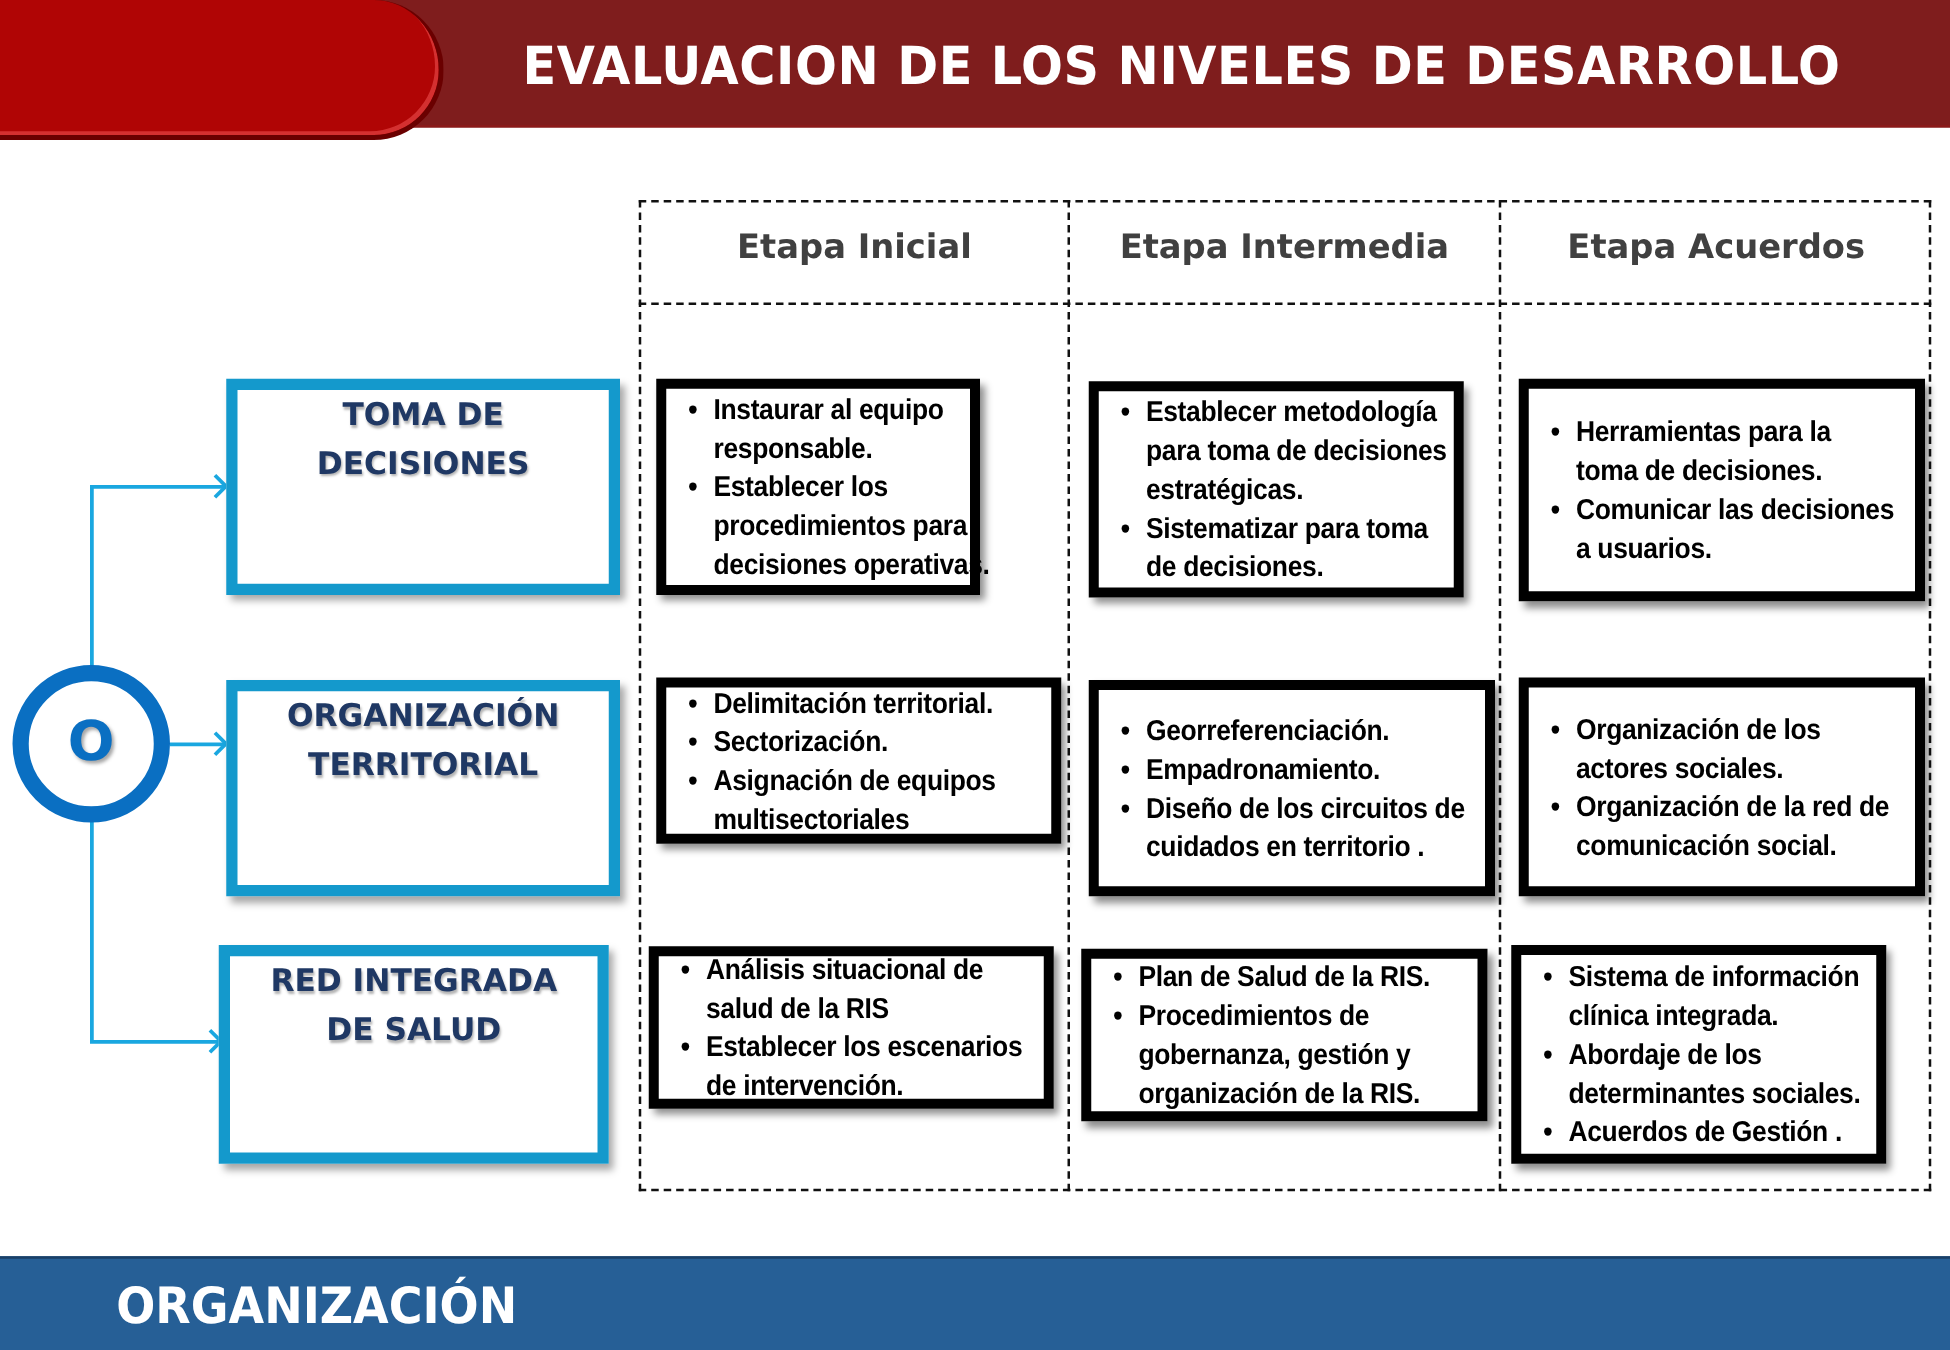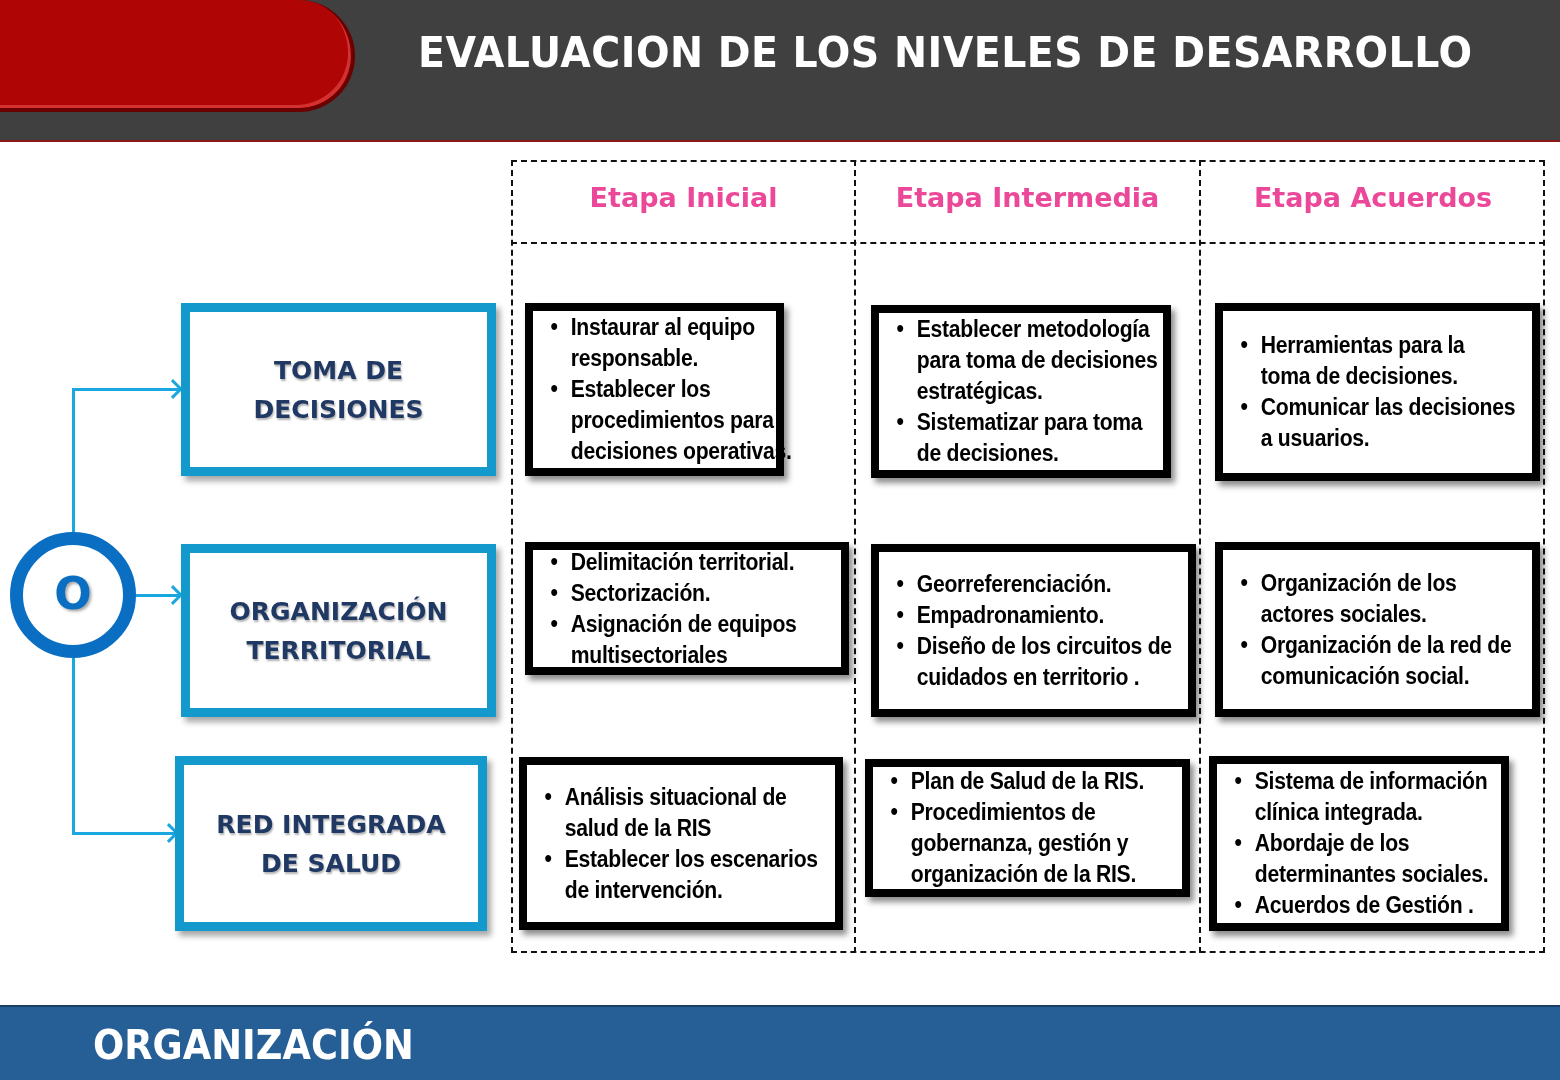--- a/index.html
+++ b/index.html
@@ -1,36 +1,36 @@
 <!DOCTYPE html>
 <html><head>
 <meta charset="utf-8">
 <style>
   * { box-sizing: border-box; margin: 0; padding: 0; }
   html, body { width: 1560px; height: 1080px; background: #ffffff; overflow: hidden; }
   body { position: relative; font-family: "Liberation Sans", sans-serif; }
 
   
-  .header { position: absolute; left: 0; top: 0; width: 1560px; height: 142px; background: #404040; border-bottom: 2px solid #8a1a1a; }
+  .header { position: absolute; left: 0; top: 0; width: 1560px; height: 102px; background: #7f1d1d; border-bottom: 2px solid #8a1a1a; }
   .header-tab { position: absolute; left: 0; top: 0; width: 355px; height: 112px; background: #b00505;
     border-radius: 0 70px 70px 0; border-right: 4px solid #6a0000; border-bottom: 4px solid #6a0000;
     box-shadow: inset -3px -3px 0 #d43030; }
   .header-title { position: absolute; left: 418px; top: 28px; font-family: "DejaVu Sans", sans-serif; font-weight: bold;
     font-size: 42px; color: #ffffff; letter-spacing: 0.5px; white-space: nowrap; transform: scaleX(0.94); transform-origin: left; }
 
   
   .grid { position: absolute; left: 511px; top: 160px; width: 1034px; height: 793px; border: 2px dashed #111; }
   .vline { position: absolute; top: 160px; width: 0; height: 793px; border-left: 2px dashed #111; }
   .hline { position: absolute; left: 511px; top: 242px; width: 1034px; height: 0; border-top: 2px dashed #111; }
   .col-head { position: absolute; top: 182px; text-align: center; font-family: "DejaVu Sans", sans-serif; font-weight: bold;
-    font-size: 27px; color: #ec4899; white-space: nowrap; }
+    font-size: 27px; color: #404040; white-space: nowrap; }
 
   
   .cat { position: absolute; background: #fff; border: 9px solid #1499cc; box-shadow: 4px 5px 6px rgba(0,0,0,0.35);
-    display: flex; align-items: center; justify-content: center; text-align: center; }
+    display: flex; align-items: flex-start; justify-content: center; text-align: center; }
   .cat span { font-family: "DejaVu Sans", sans-serif; font-weight: bold; font-size: 25px; line-height: 39px; color: #1f3864;
     text-shadow: 1px 2px 2px rgba(0,0,0,0.3); white-space: pre-line; }
 
   
   .conn { position: absolute; background: #1aa7e0; }
   .arrow { position: absolute; width: 14px; height: 14px; border-top: 3px solid #1aa7e0; border-right: 3px solid #1aa7e0; transform: rotate(45deg); }
 
   .circle { position: absolute; left: 10px; top: 532px; width: 126px; height: 126px; border-radius: 50%;
     border: 13px solid #0a6fc2; background: #fff; display: flex; align-items: center; justify-content: center; }
   .circle span { font-family: "DejaVu Sans", sans-serif; font-weight: bold; font-size: 44px; color: #0a6fc2;
@@ -139,21 +139,21 @@
 </div>
 <div class="cell" style="left:1215px;top:542px;width:325px;height:175px">
   <ul>
     <li><span>Organización de los</span></li>
     <li class="cont"><span>actores sociales.</span></li>
     <li><span>Organización de la red de</span></li>
     <li class="cont"><span>comunicación social.</span></li>
   </ul>
 </div>
 
-<div class="cell" style="left:519px;top:757px;width:324px;height:173px">
+<div class="cell" style="left:519px;top:757px;width:324px;height:130px">
   <ul>
     <li><span>Análisis situacional de</span></li>
     <li class="cont"><span>salud de la RIS</span></li>
     <li><span>Establecer los escenarios</span></li>
     <li class="cont"><span>de intervención.</span></li>
   </ul>
 </div>
 <div class="cell" style="left:865px;top:759px;width:325px;height:138px">
   <ul>
     <li><span>Plan de Salud de la RIS.</span></li>

